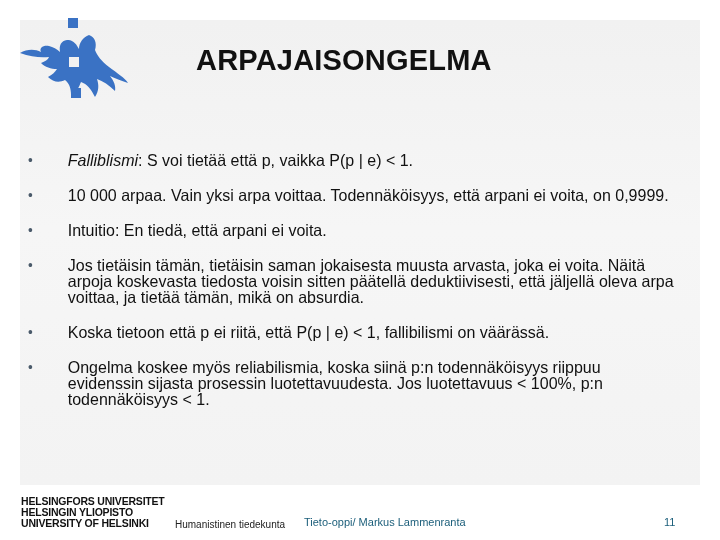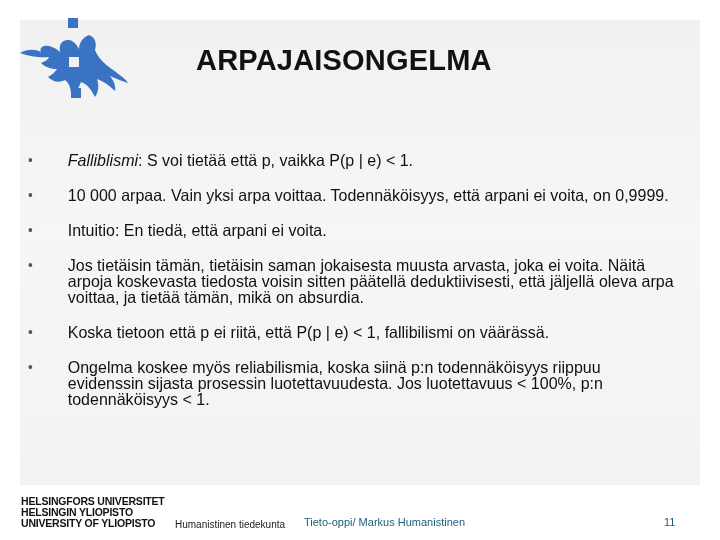--- a/index.html
+++ b/index.html
@@ -92,19 +92,19 @@
       <span class="dot">•</span><span>Koska tietoon että p ei riitä, että P(p | e) &lt; 1, fallibilismi on väärässä.</span>
     </li>
     <li>
       <span class="dot">•</span><span>Ongelma koskee myös reliabilismia, koska siinä p:n todennäköisyys riippuu evidenssin sijasta prosessin luotettavuudesta. Jos luotettavuus &lt; 100%, p:n todennäköisyys &lt; 1.</span>
     </li>
   </ul>
 
   <div class="footer-uni">
     <div>HELSINGFORS UNIVERSITET</div>
     <div>HELSINGIN YLIOPISTO</div>
-    <div>UNIVERSITY OF YLIOPISTO</div>
+    <div>UNIVERSITY OF HELSINKI</div>
   </div>
   <div class="footer-faculty">Humanistinen tiedekunta</div>
-  <div class="footer-course">Tieto-oppi/ Markus Humanistinen</div>
+  <div class="footer-course">Tieto-oppi/ Markus Lammenranta</div>
   <div class="footer-date">16.1. - 1.3.2017</div>
   <div class="footer-page">11</div>
 </div>
 
 </body></html>

